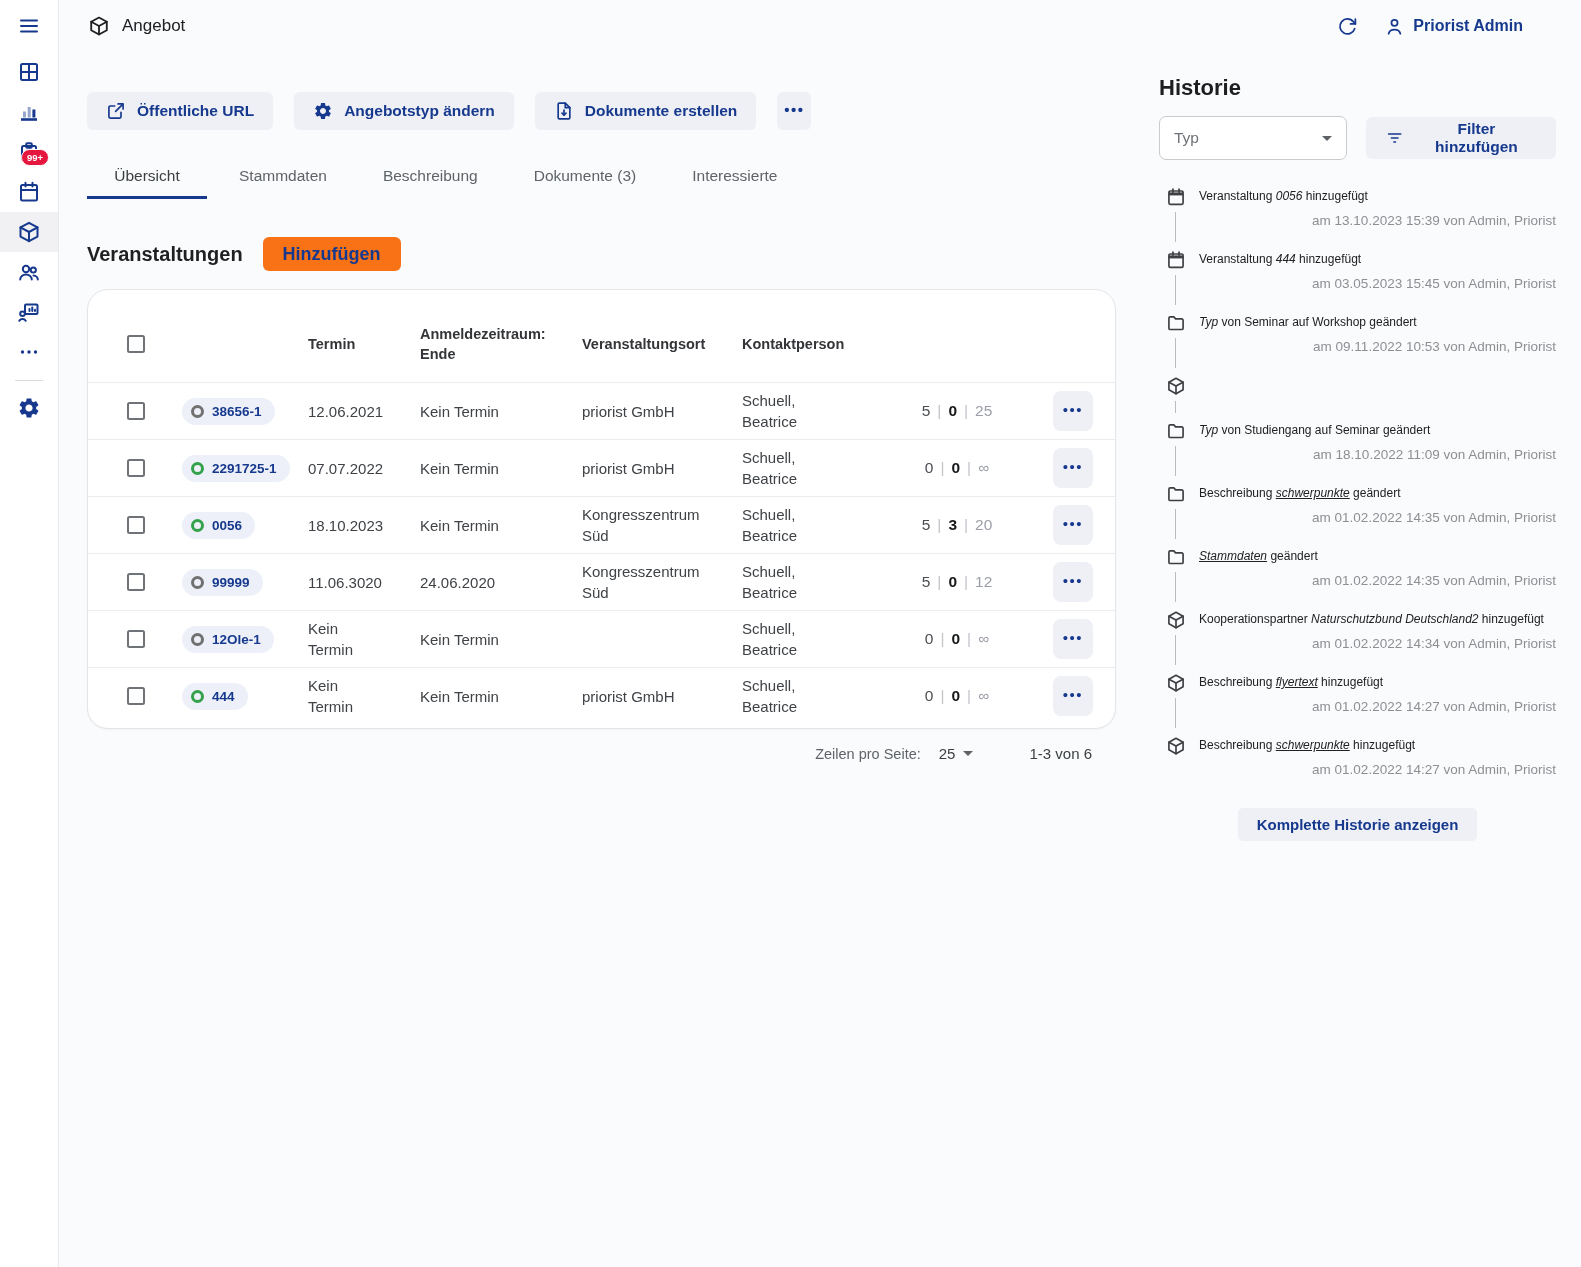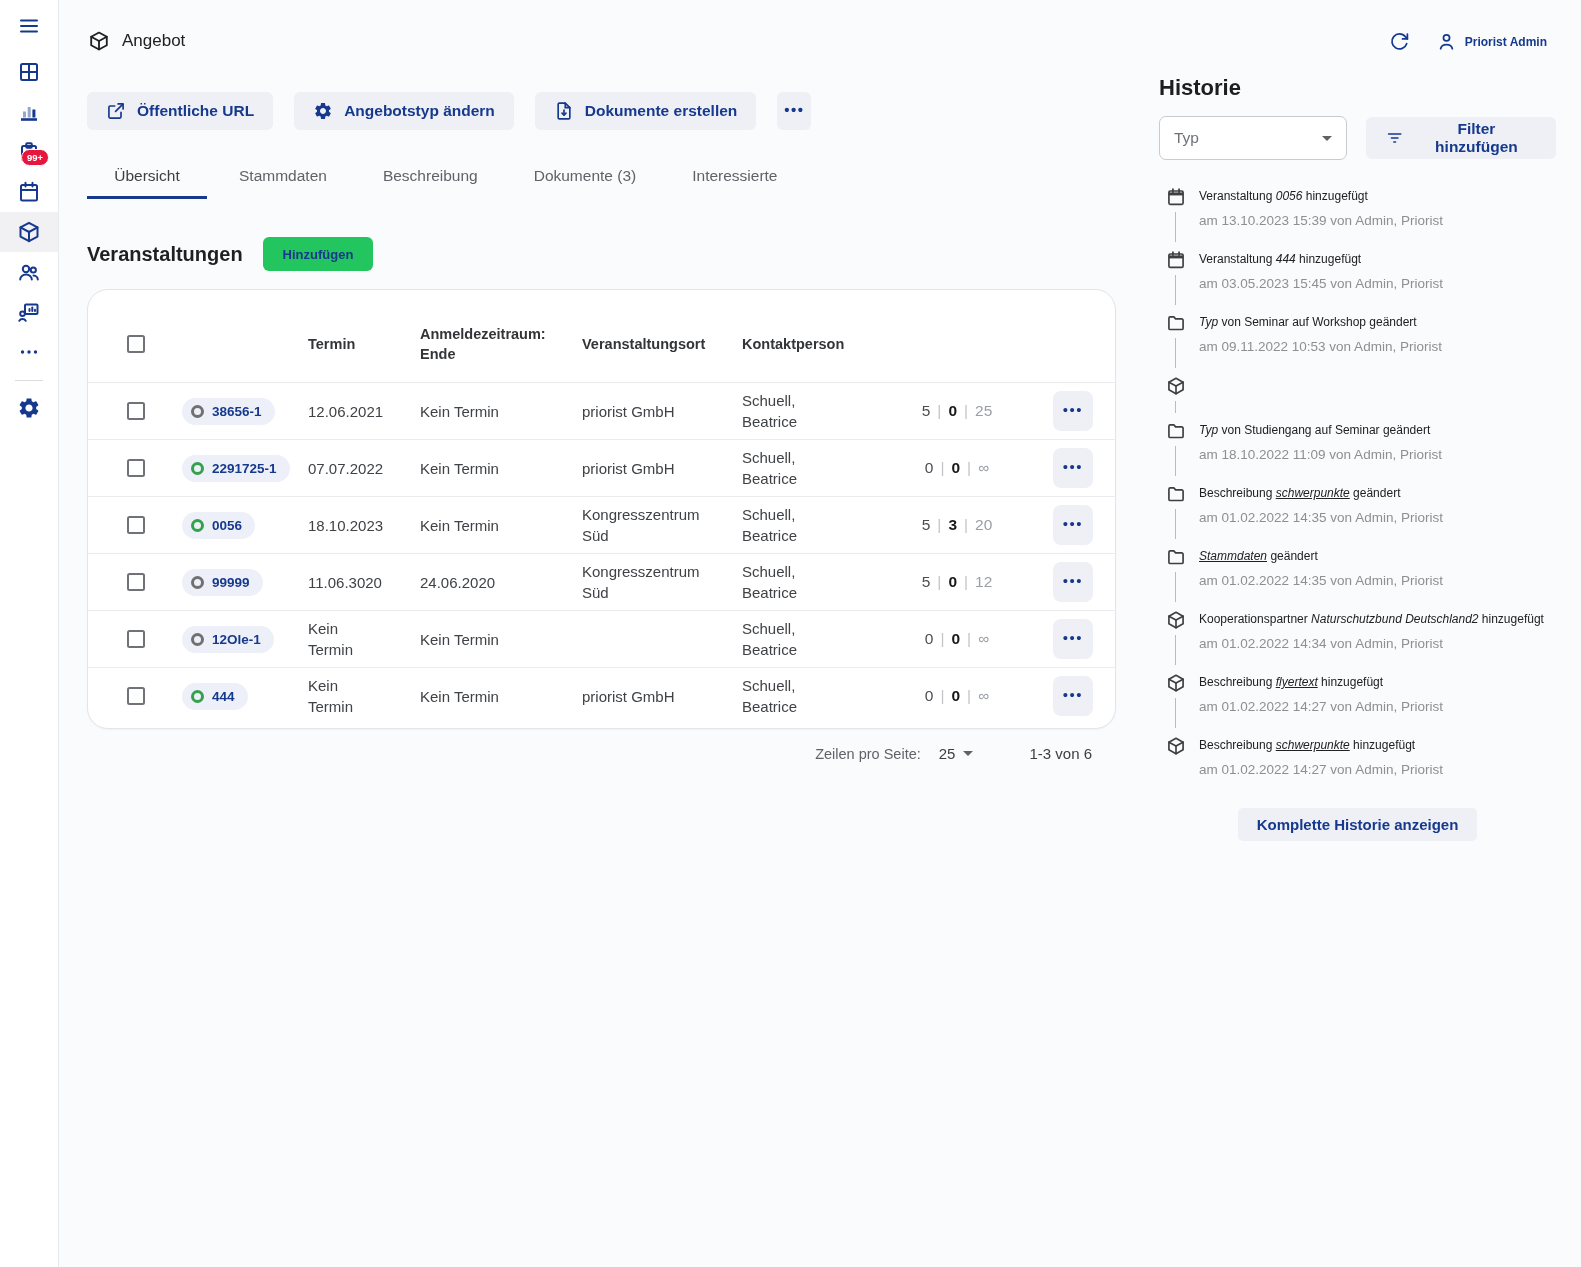--- a/index.html
+++ b/index.html
@@ -28,29 +28,29 @@
     position: absolute; left: 21px; top: 17px; background: #e5173f; color: #fff;
     font-size: 9.5px; font-weight: bold; padding: 2px 5px; border-radius: 9px;
     line-height: 11px; border: 1.5px solid #fff;
   }
   .s-divider { height: 1px; background: #dcdcde; margin: 8px 15px 0 15px; }
   .s-item.settings { margin-top: 7px; }
 
   
   .main { flex: 1; display: flex; flex-direction: column; min-width: 0; }
   .topbar {
-    height: 52px; display: flex; align-items: flex-end;
-    padding: 0 34px 0 29px; flex-shrink: 0;
+    height: 52px; display: flex; align-items: center;
+    padding: 0 58px 0 29px; flex-shrink: 0;
   }
   .brand { display: flex; align-items: center; gap: 12px; font-size: 17px; color: #202124; }
   .brand svg { width: 22px; height: 22px; color: #1f1f1f; }
   .topbar-right { margin-left: auto; display: flex; align-items: center; gap: 26px; }
   .icon-btn { background: none; border: none; cursor: pointer; color: #16398e; display: flex; align-items: center; }
   .icon-btn svg { width: 21px; height: 21px; }
-  .user-btn { display: flex; align-items: center; gap: 8px; color: #16398e; font-weight: bold; font-size: 12px; background: none; border: none; cursor: pointer; font-family: inherit; }
+  .user-btn { display: flex; align-items: center; gap: 8px; color: #16398e; font-weight: bold; font-size: 16px; background: none; border: none; cursor: pointer; font-family: inherit; }
   .user-btn svg { width: 21px; height: 21px; }
 
   .content { display: flex; padding-left: 28px; flex: 1; min-height: 0; }
   .left-col { width: 1029px; flex-shrink: 0; }
   .right-col { width: 397px; margin-left: 43px; padding-top: 23px; }
 
   
   .page-head { display: flex; align-items: center; gap: 23px; margin-top: 30px; }
   .back-btn {
     width: 31px; height: 31px; border-radius: 7px; background: #eef0f5; border: none;
@@ -79,22 +79,22 @@
     background: none; border: none; cursor: pointer; font-family: inherit;
     font-size: 15.5px; color: #5f6368; padding: 0 24px; height: 44px;
     border-bottom: 3px solid transparent; min-width: 120px;
   }
   .tab.active { color: #3c4043; border-bottom-color: #16398e; font-weight: normal; }
 
   
   .section-head { display: flex; align-items: center; gap: 20px; margin-top: 38px; }
   .section-title { font-size: 20px; font-weight: bold; color: #1f2022; }
   .add-btn {
-    height: 34px; padding: 0 20px; border: none; border-radius: 6px; background: #22c55e;
-    color: #16398e; font-weight: bold; font-size: 13px; cursor: pointer; font-family: inherit;
+    height: 34px; padding: 0 20px; border: none; border-radius: 6px; background: #f97316;
+    color: #16398e; font-weight: bold; font-size: 18px; cursor: pointer; font-family: inherit;
   }
 
   
   .table-card {
     margin-top: 18px; background: #fff; border: 1px solid #e4e5e8; border-radius: 21px;
     box-shadow: 0 1px 2px rgba(0,0,0,.04); padding-bottom: 4px;
   }
   .t-row {
     display: grid;
     grid-template-columns: 56px 140px 112px 162px 160px 140px 150px 61px;
@@ -159,21 +159,21 @@
   .timeline { margin-top: 26px; }
   .h-entry { display: flex; }
   .h-icon-col { width: 40px; flex-shrink: 0; display: flex; flex-direction: column; align-items: flex-start; }
   .h-icon { width: 20px; height: 20px; color: #3d3f42; margin-left: 7px; margin-top: 1px; }
   .h-icon svg { width: 20px; height: 20px; display: block; }
   .h-connector { width: 1px; background: #b9bbbe; flex: 1; margin: 5px 0 7px 16px; min-height: 12px; }
   .h-body { flex: 1; padding-bottom: 21px; }
   .h-text { font-size: 12px; color: #202124; line-height: 21px; }
   .h-text .part-i { font-style: italic; }
   .h-text .part-iu { font-style: italic; text-decoration: underline; cursor: pointer; }
-  .h-meta { font-size: 13.5px; color: #8d8f93; margin-top: 6px; }
+  .h-meta { font-size: 13.5px; color: #8d8f93; margin-top: 6px; text-align: right; }
   .h-footer-btn {
     display: block; margin: 10px auto 0; height: 33px; padding: 0 19px; border: none;
     border-radius: 5px; background: #eef0f5; color: #16398e; font-weight: bold;
     font-size: 15px; cursor: pointer; font-family: inherit;
   }
 
   svg { fill: none; stroke: currentColor; stroke-width: 2; stroke-linecap: round; stroke-linejoin: round; }
   svg .filled { fill: currentColor; stroke: none; }
 </style>
 </head>

